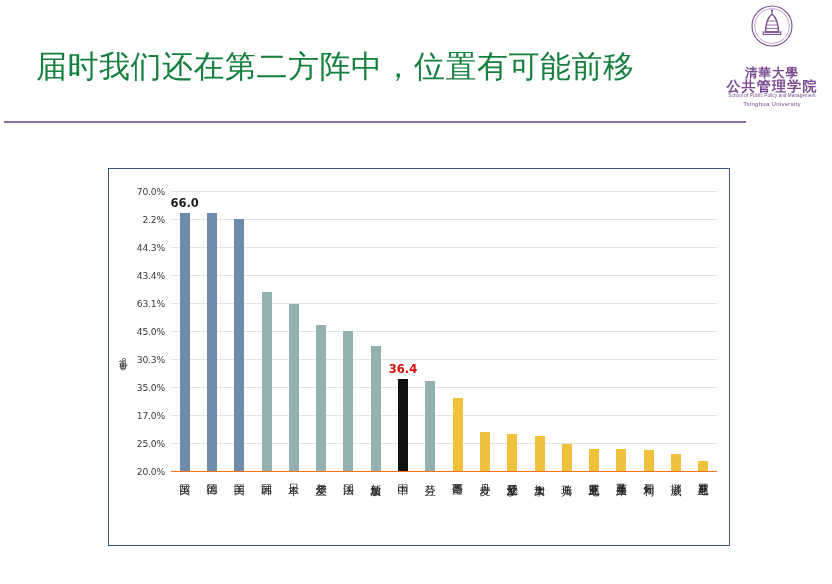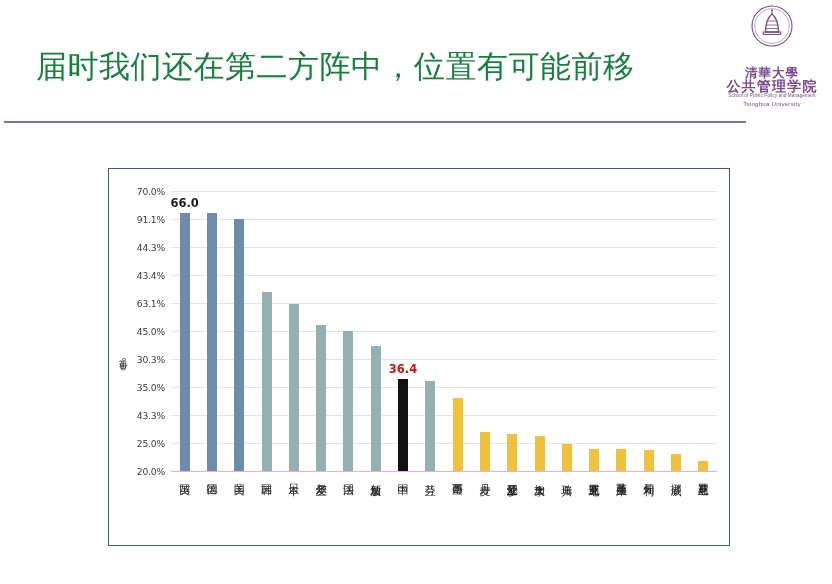--- a/index.html
+++ b/index.html
@@ -118,21 +118,21 @@
     inset: 0;
   }
   .gridline {
     position: absolute;
     left: 0;
     right: 0;
     height: 1px;
     background: #e4e4e4;
   }
   .gridline.baseline {
-    background: #f9a8d4;
+    background: #f97316;
   }
 
   .ytick {
     position: absolute;
     right: 100%;
     margin-right: 6px;
     transform: translateY(-50%);
     font-size: 9.2px;
     color: #3a3a3a;
     white-space: nowrap;
@@ -221,42 +221,42 @@
 
 <div class="chart-panel">
   <div class="axis-title">单位：%</div>
 
   <div class="plot-area">
     <div class="gridlines">
         <div class="gridline" style="top: 0%;">
           <div class="ytick">70.0%</div>
         </div>
         <div class="gridline" style="top: 10%;">
-          <div class="ytick">91.1%</div>
+          <div class="ytick">2.2%</div>
         </div>
         <div class="gridline" style="top: 20%;">
           <div class="ytick">44.3%</div>
         </div>
         <div class="gridline" style="top: 30%;">
           <div class="ytick">43.4%</div>
         </div>
         <div class="gridline" style="top: 40%;">
           <div class="ytick">63.1%</div>
         </div>
         <div class="gridline" style="top: 50%;">
           <div class="ytick">45.0%</div>
         </div>
         <div class="gridline" style="top: 60%;">
           <div class="ytick">30.3%</div>
         </div>
         <div class="gridline" style="top: 70%;">
           <div class="ytick">35.0%</div>
         </div>
         <div class="gridline" style="top: 80%;">
-          <div class="ytick">43.3%</div>
+          <div class="ytick">17.0%</div>
         </div>
         <div class="gridline" style="top: 90%;">
           <div class="ytick">25.0%</div>
         </div>
         <div class="gridline baseline" style="top: 100%;">
           <div class="ytick">20.0%</div>
         </div>
       </div>
     <div class="bars">
         <div class="bar-slot">

